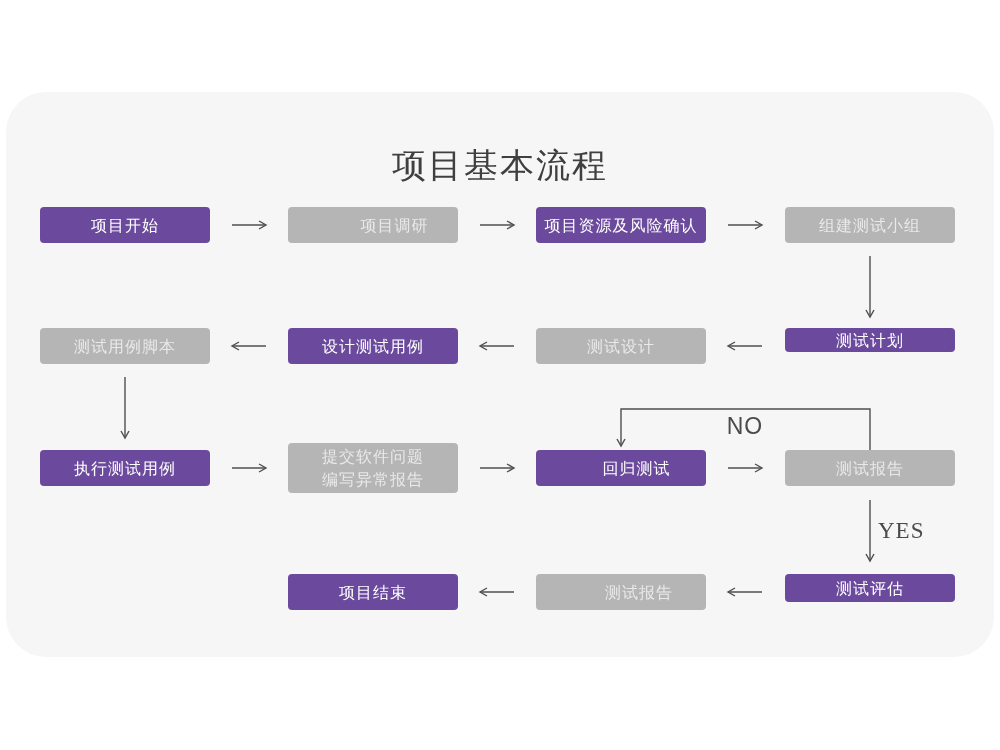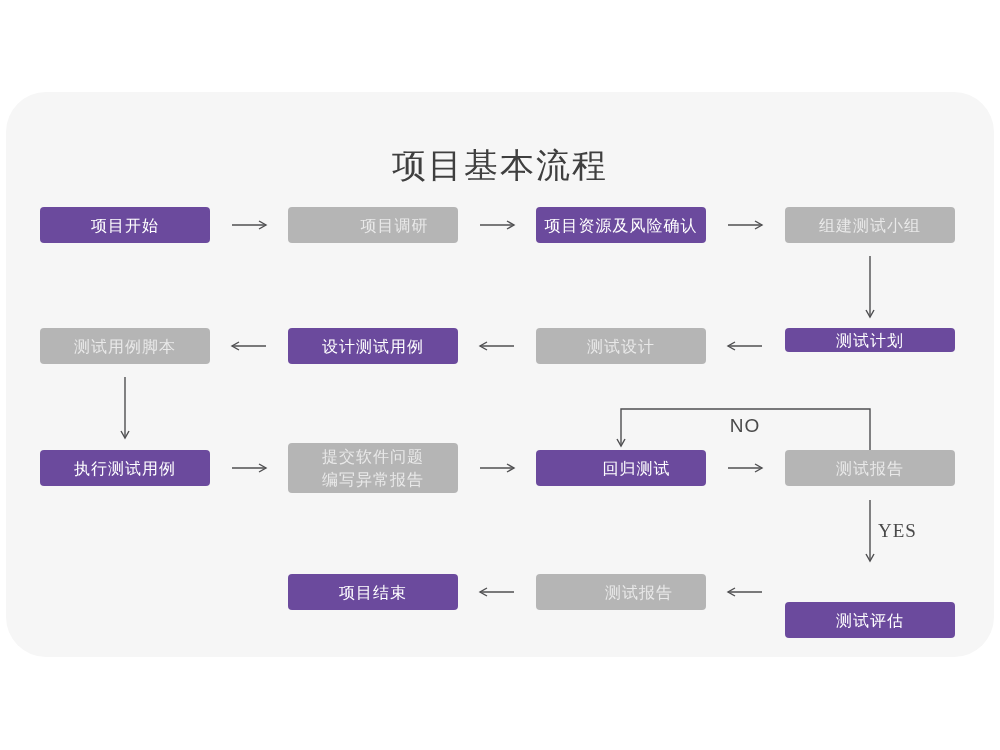--- a/index.html
+++ b/index.html
@@ -70,21 +70,21 @@
     stroke: var(--arrow);
     stroke-width: 1.4;
   }
   #arrowhead path {
     fill: none;
     stroke: var(--arrow);
     stroke-width: 1.4;
   }
   .edge-label {
     position: absolute;
-    font-size: 19px;
+    font-size: 23px;
     letter-spacing: 1px;
     color: var(--label-color);
   }
   .edge-label.center { transform: translate(-50%, -50%); }
   .edge-label.left   { transform: translateY(-50%); font-family: Liberation Serif, serif; }
 </style>
 </head>
 <body>
 
 <div class="page">
@@ -148,21 +148,21 @@
       <div class="node gray" style="left: 288px; top: 443px; width: 170px; height: 50px;">
         <div>提交软件问题</div>
         <div>编写异常报告</div>
       </div>
       <div class="node purple" style="left: 536px; top: 450px; width: 170px; height: 36px; padding-left: 31px;">
         <div>回归测试</div>
       </div>
       <div class="node gray" style="left: 785px; top: 450px; width: 170px; height: 36px;">
         <div>测试报告</div>
       </div>
-      <div class="node purple" style="left: 785px; top: 574px; width: 170px; height: 36px; margin-top: 28px;">
+      <div class="node purple" style="left: 785px; top: 574px; width: 170px; height: 28px;">
         <div>测试评估</div>
       </div>
       <div class="node gray" style="left: 536px; top: 574px; width: 170px; height: 36px; padding-left: 36px;">
         <div>测试报告</div>
       </div>
       <div class="node purple" style="left: 288px; top: 574px; width: 170px; height: 36px;">
         <div>项目结束</div>
       </div>
     </div>
   <div id="edge-labels">

